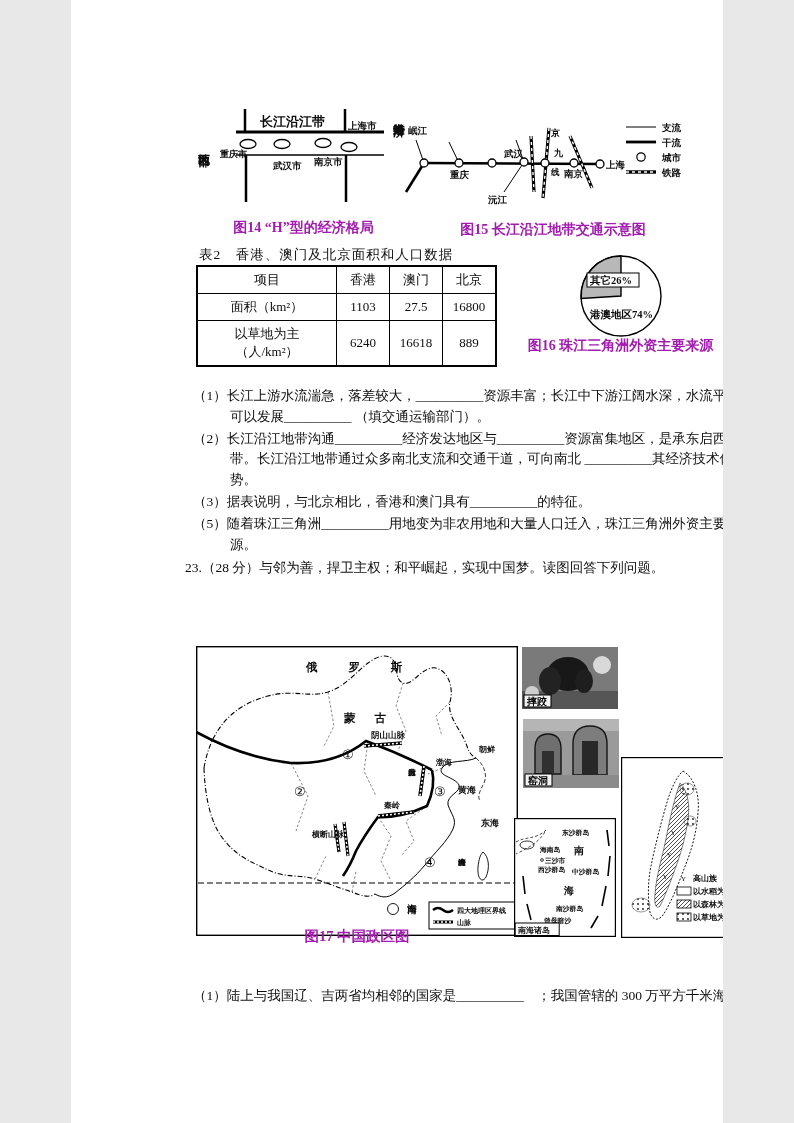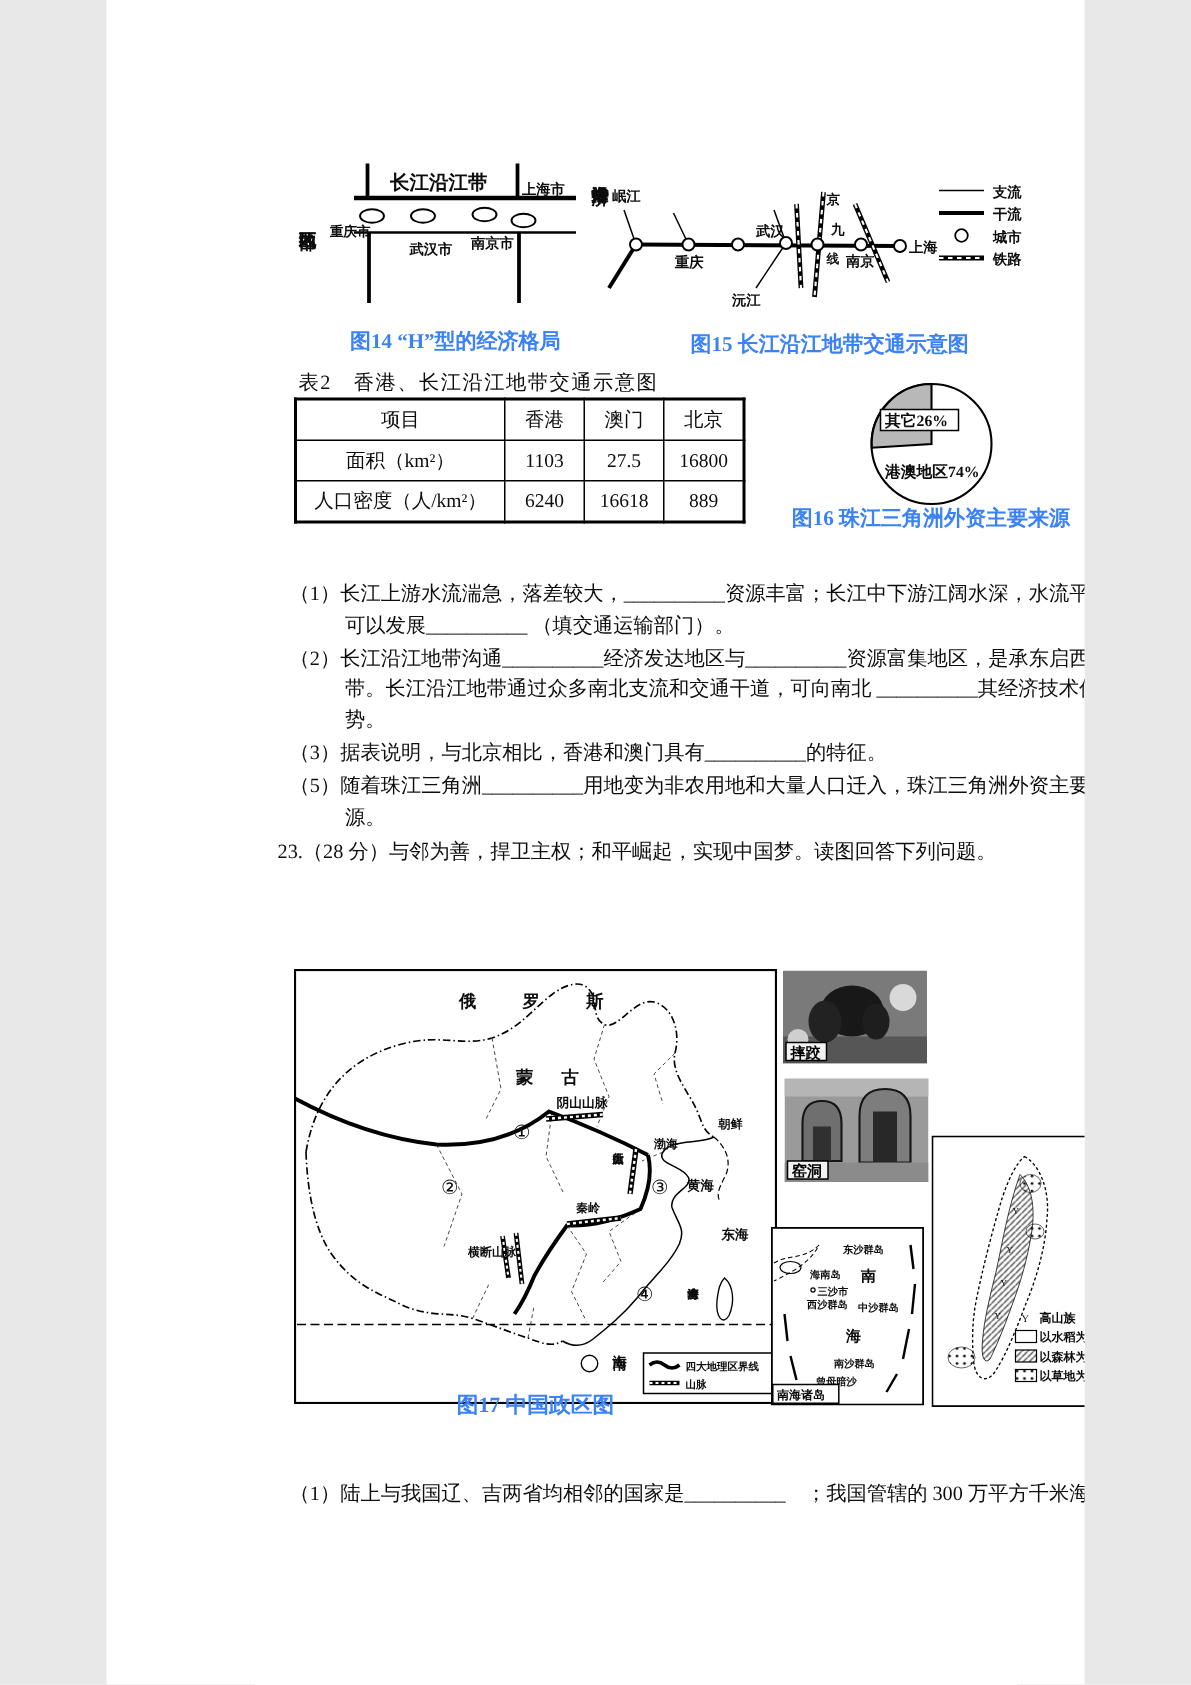--- a/index.html
+++ b/index.html
@@ -1,19 +1,19 @@
 <!DOCTYPE html>
 <html><head>
 <meta charset="utf-8">
 <style>
   html,body{margin:0;padding:0;background:#e8e8e8;}
   .page{position:relative;width:652px;height:1123px;background:#ffffff;margin:0 auto;
         font-family:"Liberation Serif", serif;color:#0d0d0d;overflow:hidden;}
   .abs{position:absolute;}
-  .caption{font-weight:bold;font-size:14px;text-align:center;color:#3b82f6;}
+  .caption{font-weight:bold;font-size:14px;text-align:center;color:#a21caf;}
   
   .tb2-caption{font-size:13.5px;letter-spacing:1px;}
   table.tb2{border-collapse:collapse;border:2px solid #000;}
   table.tb2 td{border:1.2px solid #000;text-align:center;font-size:13px;padding:4px 5px;min-width:42px;}
   table.tb2 td.item{width:128px;}
   
   .text-block{position:absolute;left:122px;top:386px;width:562px;font-size:13.5px;line-height:20.8px;}
   .q{padding-left:37px;text-indent:-37px;margin:0 0 1px 0;}
   .q23{margin-left:-8px;margin-top:3px;padding-left:0;text-indent:0;}
   .qb{position:absolute;left:122px;top:986px;width:568px;font-size:13.5px;line-height:20.8px;}
@@ -95,37 +95,37 @@
       <text x="258" y="34" font-size="9.5" font-weight="bold">干流</text>
       <circle cx="237" cy="45" r="4.2" fill="#fff" stroke="#000" stroke-width="1.2"></circle>
       <text x="258" y="49" font-size="9.5" font-weight="bold">城市</text>
       <line x1="222" y1="60" x2="252" y2="60" stroke="#000" stroke-width="3.4"></line>
       <line x1="222" y1="60" x2="252" y2="60" stroke="#fff" stroke-width="1.4" stroke-dasharray="3,3"></line>
       <text x="258" y="64" font-size="9.5" font-weight="bold">铁路</text>
     </g>
   </svg>
   <div class="abs caption" style="left:333px;top:221px;width:298px;">图15 长江沿江地带交通示意图</div>
 
-  <div class="abs tb2-caption" style="left:128px;top:246px;">表2　香港、长江沿江地带交通示意图</div>
+  <div class="abs tb2-caption" style="left:128px;top:246px;">表2　香港、澳门及北京面积和人口数据</div>
   <table class="tb2 abs" style="left:125px;top:265px;">
     <tbody>
       <tr>
         <td class="item">项目</td>
         <td>香港</td>
         <td>澳门</td>
         <td>北京</td>
       </tr>
       <tr>
         <td class="item">面积（km²）</td>
         <td>1103</td>
         <td>27.5</td>
         <td>16800</td>
       </tr>
       <tr>
-        <td class="item">人口密度（人/km²）</td>
+        <td class="item">以草地为主（人/km²）</td>
         <td>6240</td>
         <td>16618</td>
         <td>889</td>
       </tr>
     </tbody>
   </table>
 
   <svg class="abs" style="left:468px;top:250px;" width="165" height="92" viewBox="0 0 165 92">
     <circle cx="82" cy="46" r="40" fill="#ffffff" stroke="#000" stroke-width="1.4"></circle>
     <path d="M82,46 L82,6 A40,40 0 0 0 42.2,48.5 Z" fill="#b8b8b8" stroke="#000" stroke-width="1.4"></path>

